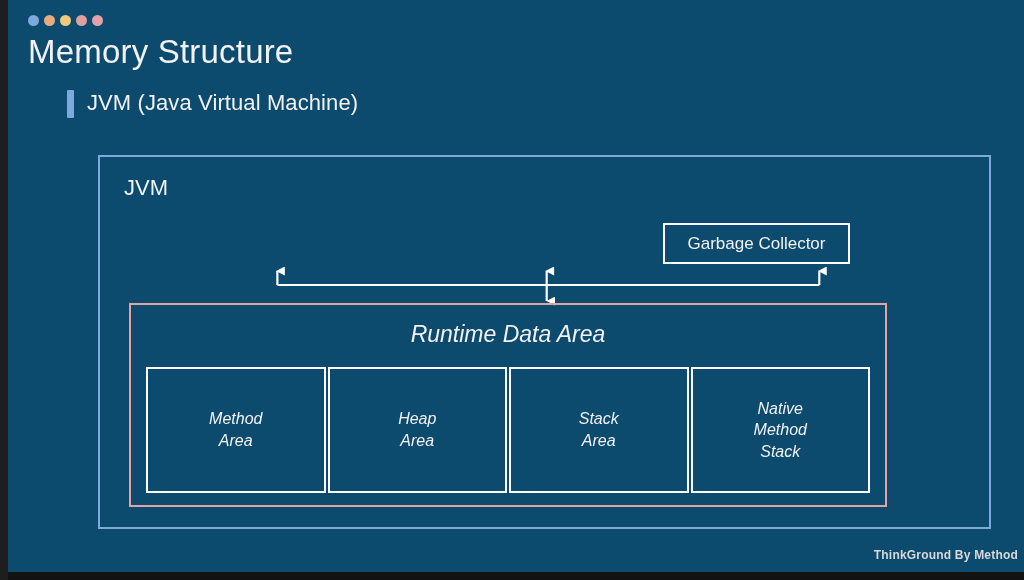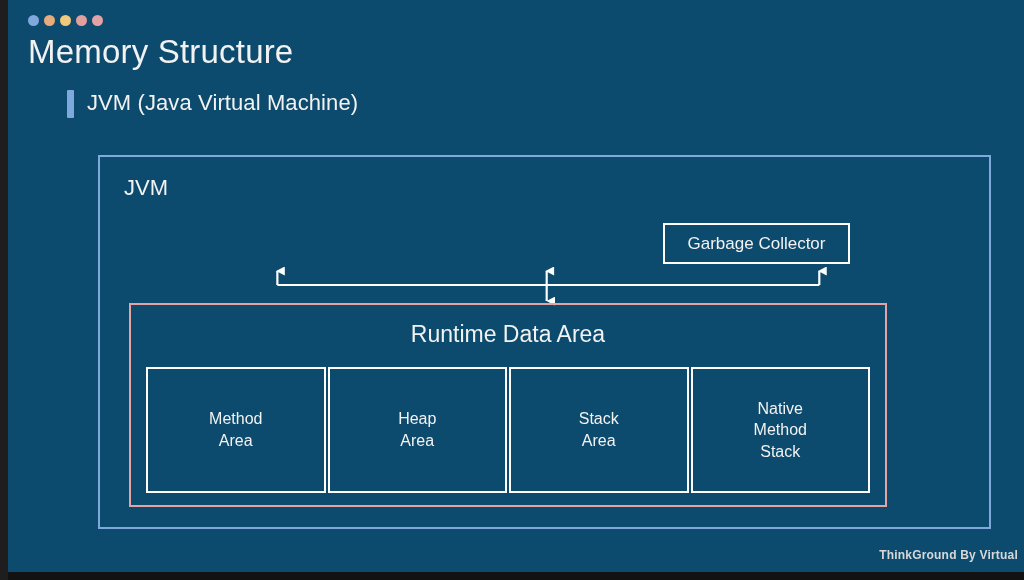--- a/index.html
+++ b/index.html
@@ -132,33 +132,33 @@
 
       <line x1="162" y1="128" x2="657" y2="128" stroke="#ffffff" stroke-width="2"></line>
 
       <line x1="162" y1="128" x2="162" y2="114" stroke="#ffffff" stroke-width="2" marker-end="url(#arrow-up)"></line>
 
       <line x1="657" y1="128" x2="657" y2="114" stroke="#ffffff" stroke-width="2" marker-end="url(#arrow-up)"></line>
 
       <line x1="408" y1="114" x2="408" y2="144" stroke="#ffffff" stroke-width="2" marker-start="url(#arrow-up)" marker-end="url(#arrow-down)"></line>
     </svg>
 
-    <div id="rda-box" style="border-color: rgb(227, 163, 163);">
+    <div id="rda-box" style="border-color: rgb(227, 163, 163); font-style: italic;">
       <div id="rda-title">Runtime Data Area</div>
       <div id="rda-cells">
           <div class="rda-cell">Method
 Area</div>
           <div class="rda-cell">Heap
 Area</div>
           <div class="rda-cell">Stack
 Area</div>
           <div class="rda-cell">Native
 Method
 Stack</div>
         </div>
     </div>
 
   </div>
 
-  <div id="footer">ThinkGround By Virtual</div>
+  <div id="footer">ThinkGround By Method</div>
   <div id="bottom-strip"></div>
 
 </div>
 
 </body></html>

